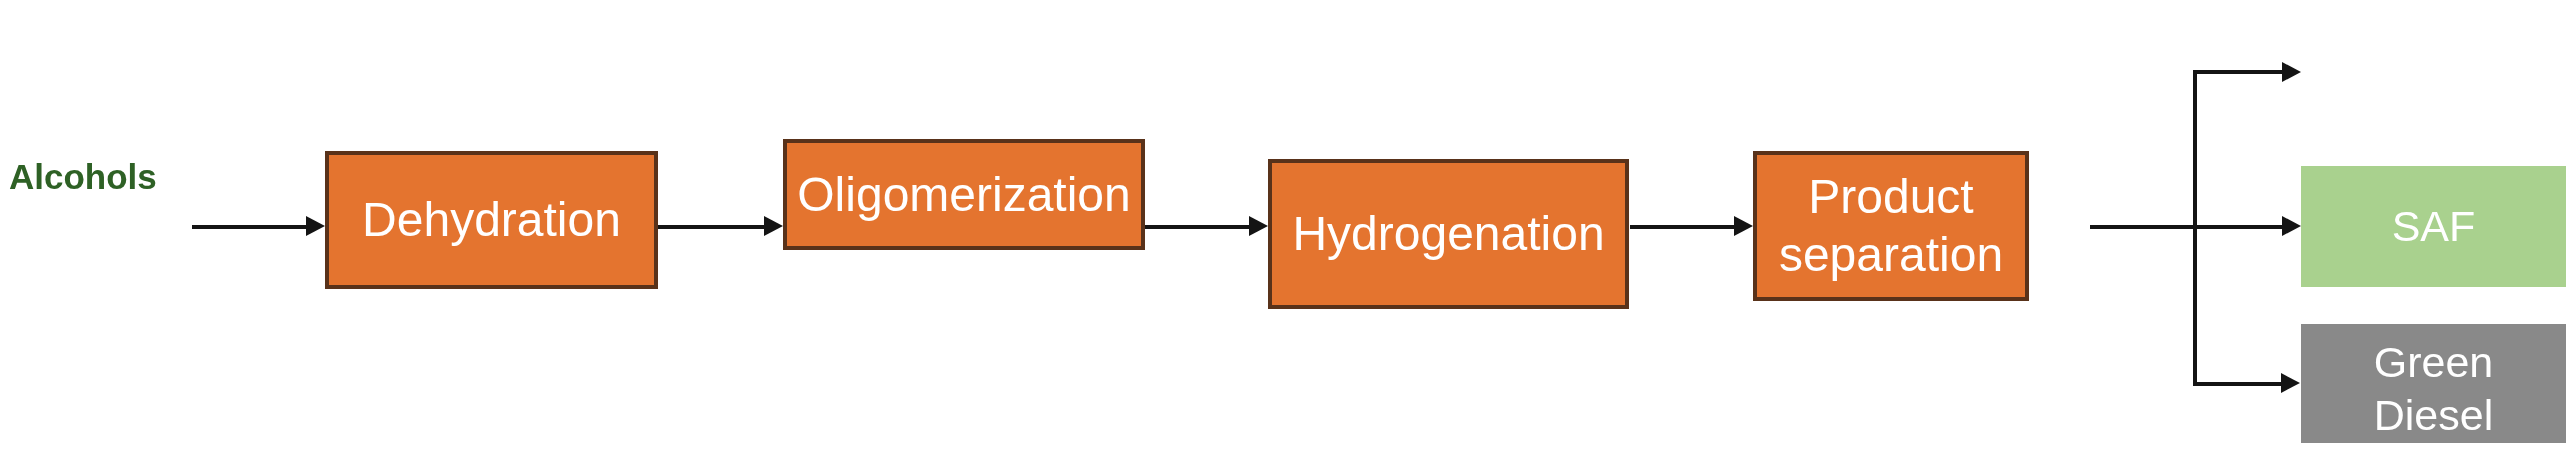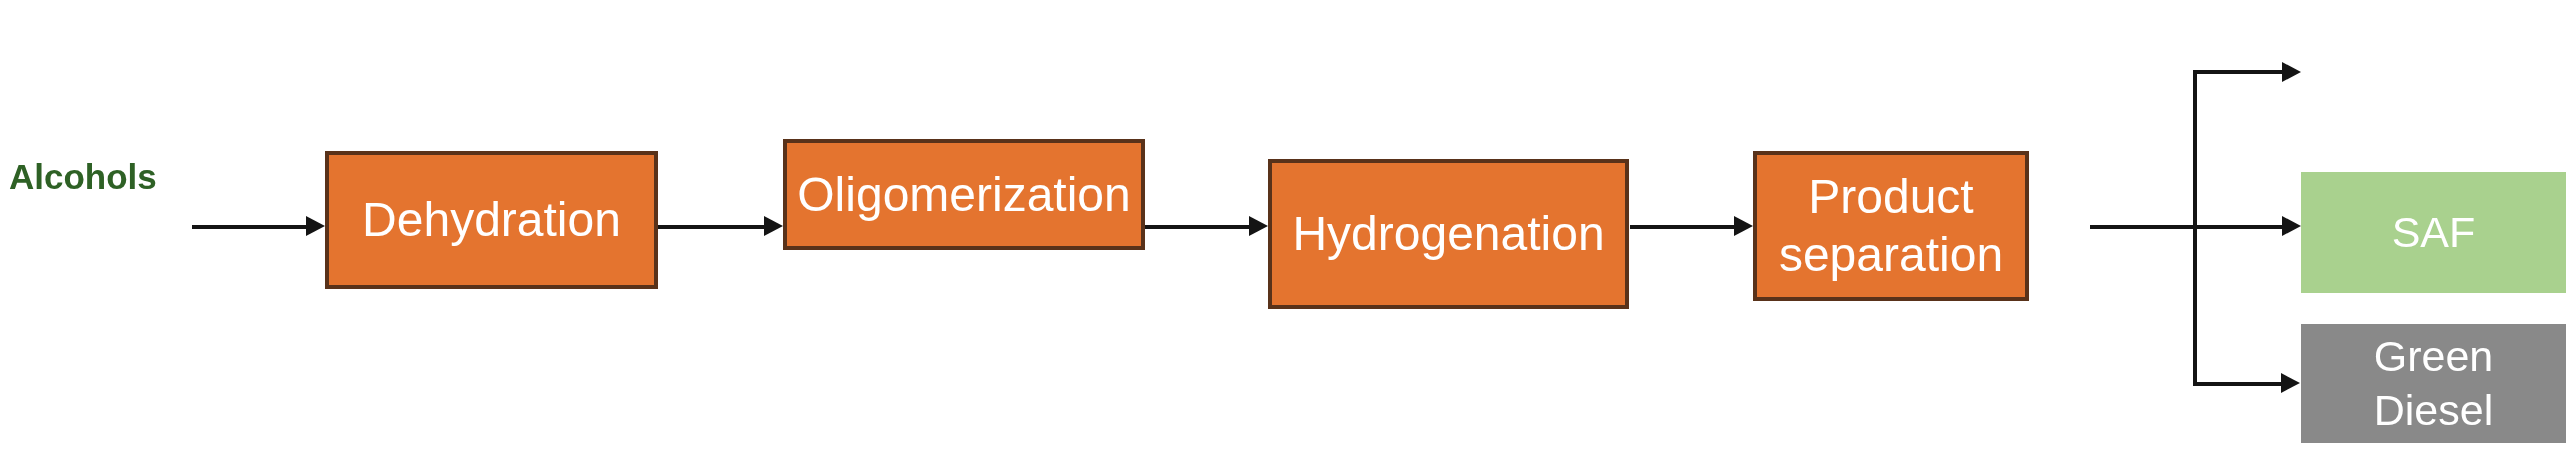--- a/index.html
+++ b/index.html
@@ -110,22 +110,22 @@
 
   <div class="hline" style="left:2193px; top:70px; width:91px;"></div>
   <div class="arrowhead" style="left:2282px; top:62px;"></div>
 
   <div class="arrowhead" style="left:2282px; top:216px;"></div>
 
   <div class="hline" style="left:2193px; top:382px; width:90px;"></div>
   <div class="arrowhead" style="left:2281px; top:373px;"></div>
 
 
-  <div class="product-box product-green" style="left:2301px; top:172px; width:265px; height:121px;">
+  <div class="product-box product-green" style="left:2301px; top:166px; width:265px; height:121px;">
     <span class="label">SAF</span>
   </div>
 
-  <div class="product-box product-gray" style="left:2301px; top:324px; width:265px; height:119px;">
+  <div class="product-box product-gray" style="left:2301px; top:324px; width:265px; height:119px;align-items:flex-end;">
     <span class="label" style="max-width:190px;">Green Diesel</span>
   </div>
 
 </div>
 
 
 </body></html>

